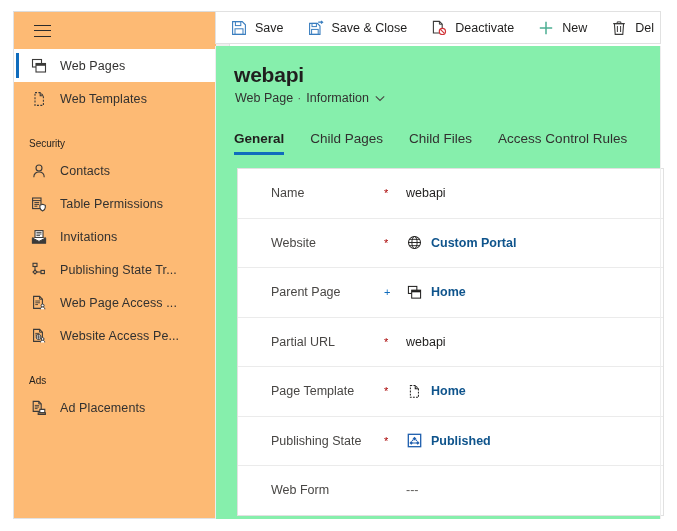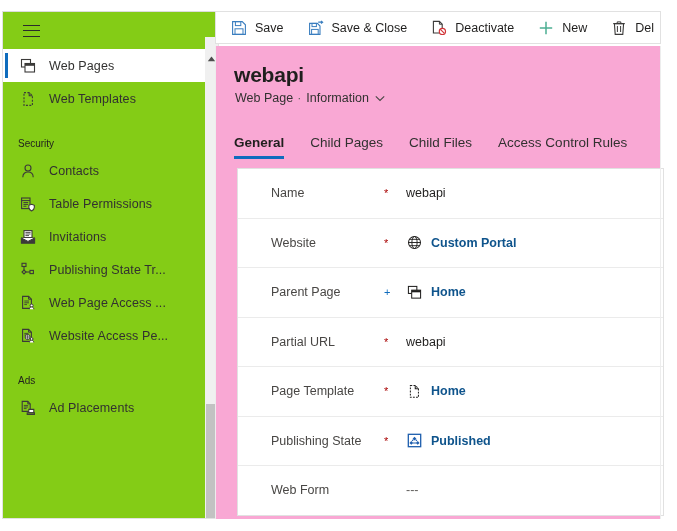--- a/index.html
+++ b/index.html
@@ -12,25 +12,25 @@
     position: relative;
     width: 677px;
     height: 531px;
     overflow: hidden;
     background: #ffffff;
   }
 
   
   #sitemap {
     position: absolute;
-    left: 2px;
+    left: 13px;
     top: 11px;
     width: 217px;
     height: 508px;
-    background: #84cc16;
+    background: #fdba74;
     border: 1px solid #e2e2e2;
     border-top: 1px solid #dcdcdc;
     box-sizing: border-box;
     overflow: hidden;
   }
   #hamburger-row {
     height: 37px;
     display: flex;
     align-items: center;
     padding-left: 20px;
@@ -179,21 +179,21 @@
     font-size: 12.5px;
     color: #201f1e;
   }
 
   #record-header {
     position: absolute;
     left: 4px;
     top: 46px;
     right: 16px;
     bottom: 12px;
-    background: #f9a8d4;
+    background: #86efac;
     border-left: 1px solid #ededed;
     box-sizing: border-box;
   }
   #record-title {
     position: absolute;
     left: 18px;
     top: 17px;
     font-size: 21px;
     font-weight: bold;
     color: #201f1e;
@@ -223,21 +223,21 @@
     display: inline-flex;
   }
 
   #tabs {
     position: absolute;
     left: 18px;
     top: 80px;
     right: 16px;
     height: 33px;
     display: flex;
-    align-items: flex-end;
+    align-items: center;
   }
   .tab {
     position: relative;
     font-size: 13.5px;
     color: #323130;
     margin-right: 26px;
     padding-bottom: 9px;
     cursor: pointer;
     white-space: nowrap;
   }

